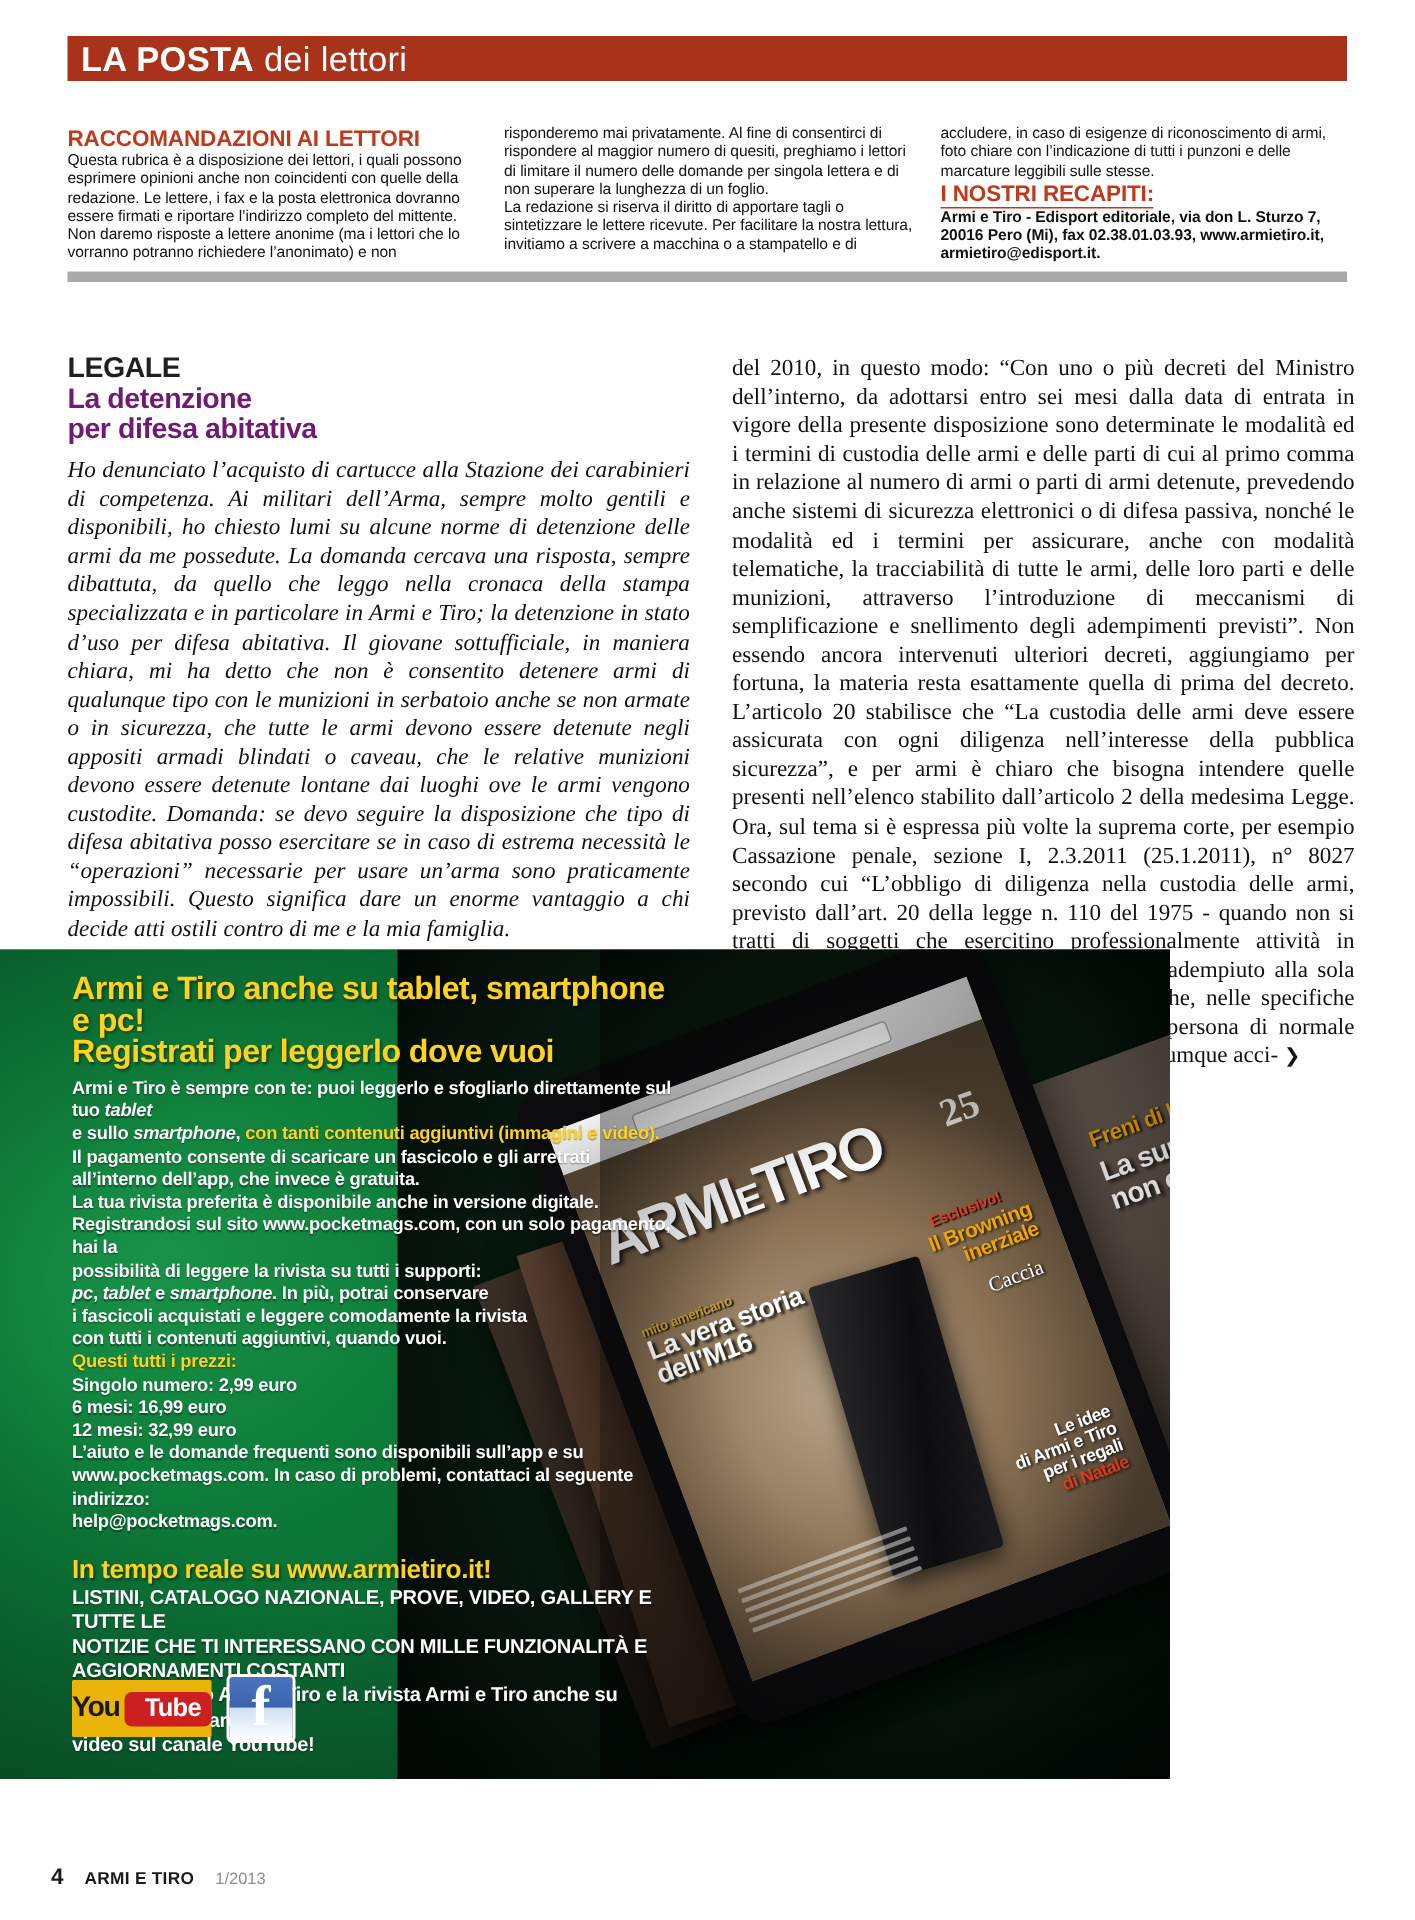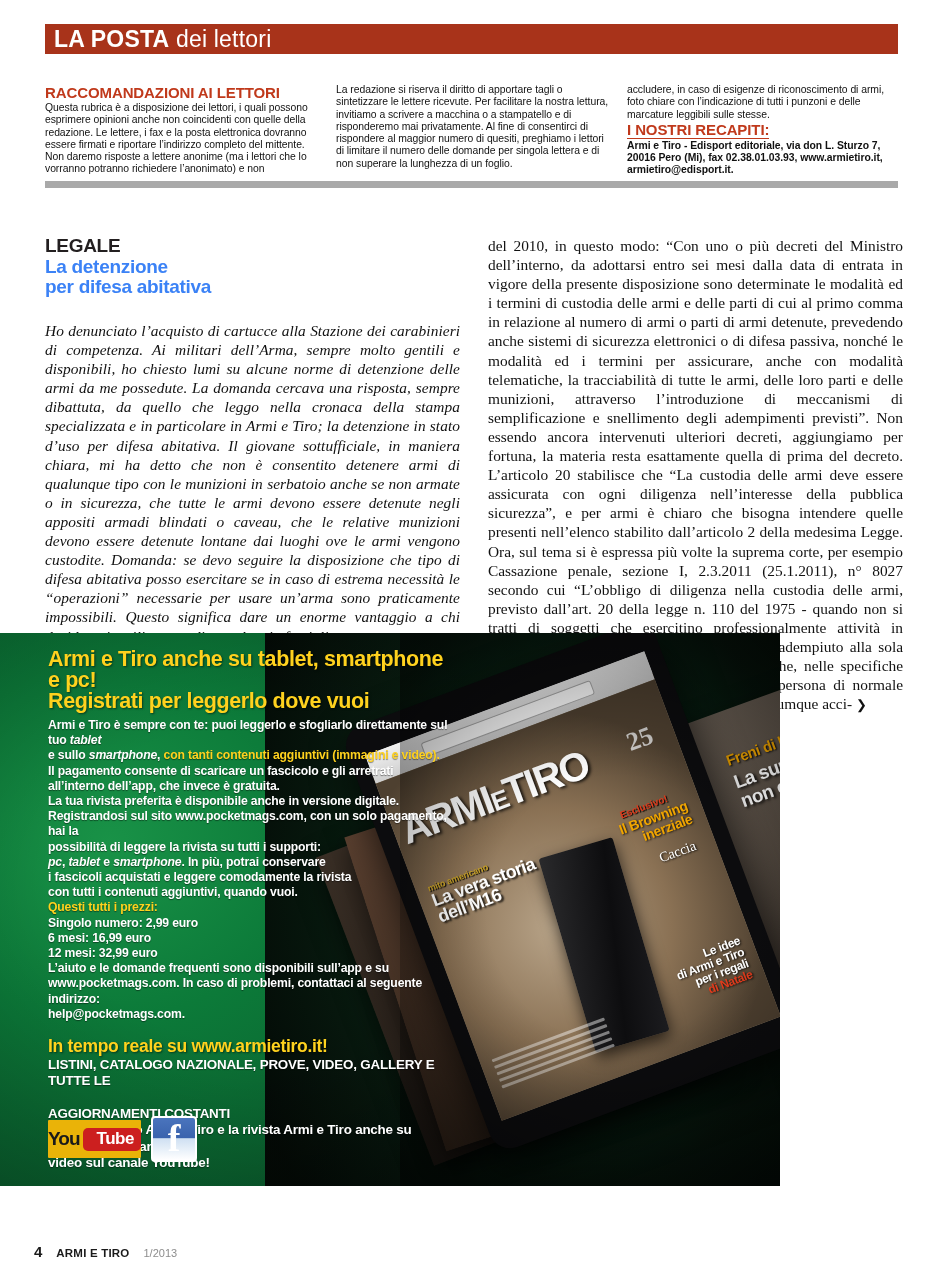--- a/index.html
+++ b/index.html
@@ -51,22 +51,22 @@
   
   .article{position:absolute;left:45px;top:236px;width:858px;display:flex;gap:28px;}
   .col{width:415px;}
 
   .kicker{
     font-size:19px;font-weight:bold;color:#231f20;letter-spacing:-.3px;
     line-height:20px;margin:0 0 1px 0;
     font-family:"Liberation Sans", sans-serif;
   }
   .headline{
-    font-size:19px;font-weight:bold;color:#3b82f6;line-height:20px;
-    letter-spacing:-.3px;margin:0 0 24px 0;
+    font-size:19px;font-weight:bold;color:#701a75;line-height:20px;
+    letter-spacing:-.3px;margin:0 0 7px 0;
   }
   .letter{
     font-family:"Liberation Serif", serif;
     font-style:italic;font-size:15.4px;line-height:19.1px;
     text-align:justify;color:#111;margin:0;
     letter-spacing:.05px;
   }
   .signature{
     font-family:Liberation Sans, sans-serif;
     font-weight:bold;font-size:13.6px;text-align:right;
@@ -281,22 +281,22 @@
       <b>LA POSTA</b><span class="thin"> dei lettori</span>
     </div>
   </div>
 
   <div class="infobox">
     <div class="infocol">
       <div class="info-head">RACCOMANDAZIONI AI LETTORI</div>
       <p class="info-p">Questa rubrica è a disposizione dei lettori, i quali possono esprimere opinioni anche non coincidenti con quelle della redazione. Le lettere, i fax e la posta elettronica dovranno essere firmati e riportare l’indirizzo completo del mittente. Non daremo risposte a lettere anonime (ma i lettori che lo vorranno potranno richiedere l’anonimato) e non</p>
     </div>
     <div class="infocol">
+      <p class="info-p">risponderemo mai privatamente. Al fine di consentirci di rispondere al maggior numero di quesiti, preghiamo i lettori di limitare il numero delle domande per singola lettera e di non superare la lunghezza di un foglio.</p>
       <p class="info-p">La redazione si riserva il diritto di apportare tagli o sintetizzare le lettere ricevute. Per facilitare la nostra lettura, invitiamo a scrivere a macchina o a stampatello e di</p>
-      <p class="info-p">risponderemo mai privatamente. Al fine di consentirci di rispondere al maggior numero di quesiti, preghiamo i lettori di limitare il numero delle domande per singola lettera e di non superare la lunghezza di un foglio.</p>
     </div>
     <div class="infocol">
       <p class="info-p">accludere, in caso di esigenze di riconoscimento di armi, foto chiare con l’indicazione di tutti i punzoni e delle marcature leggibili sulle stesse.</p>
       <div class="info-head underline">I NOSTRI RECAPITI:</div>
       <p class="info-p bold">Armi e Tiro - Edisport editoriale, via don L. Sturzo 7, 20016 Pero (Mi), fax 02.38.01.03.93, www.armietiro.it, armietiro@edisport.it.</p>
     </div>
   </div>
   <div class="graybar"></div>
 
   <div class="article">
@@ -397,21 +397,21 @@
         <span>6 mesi: 16,99 euro</span><br>
         <span>12 mesi: 32,99 euro</span><br>
         <span>L’aiuto e le domande frequenti sono disponibili sull’app e su</span><br>
         <span>www.pocketmags.com. In caso di problemi, contattaci al seguente indirizzo:</span><br>
         <span>help@pocketmags.com.</span>
       </p>
       <div class="sp"></div>
       <div class="ad-sub-title">In tempo reale su www.armietiro.it!</div>
       <p class="ad-caps">
         <span>LISTINI, CATALOGO NAZIONALE, PROVE, VIDEO, GALLERY E TUTTE LE</span><br>
-        <br>
+        <span>NOTIZIE CHE TI INTERESSANO CON MILLE FUNZIONALITÀ E</span><br>
         <span>AGGIORNAMENTI  COSTANTI</span><br>
         <span>Segui il gruppo Armi e Tiro e la rivista Armi e Tiro anche su Facebook e guarda i</span><br>
         <span>video sul canale YouTube!</span>
       </p>
     </div>
 
     <div class="socials">
       <div class="yt-badge">
         <span class="yt-you">You</span>
           <span class="yt-tube">Tube</span>

